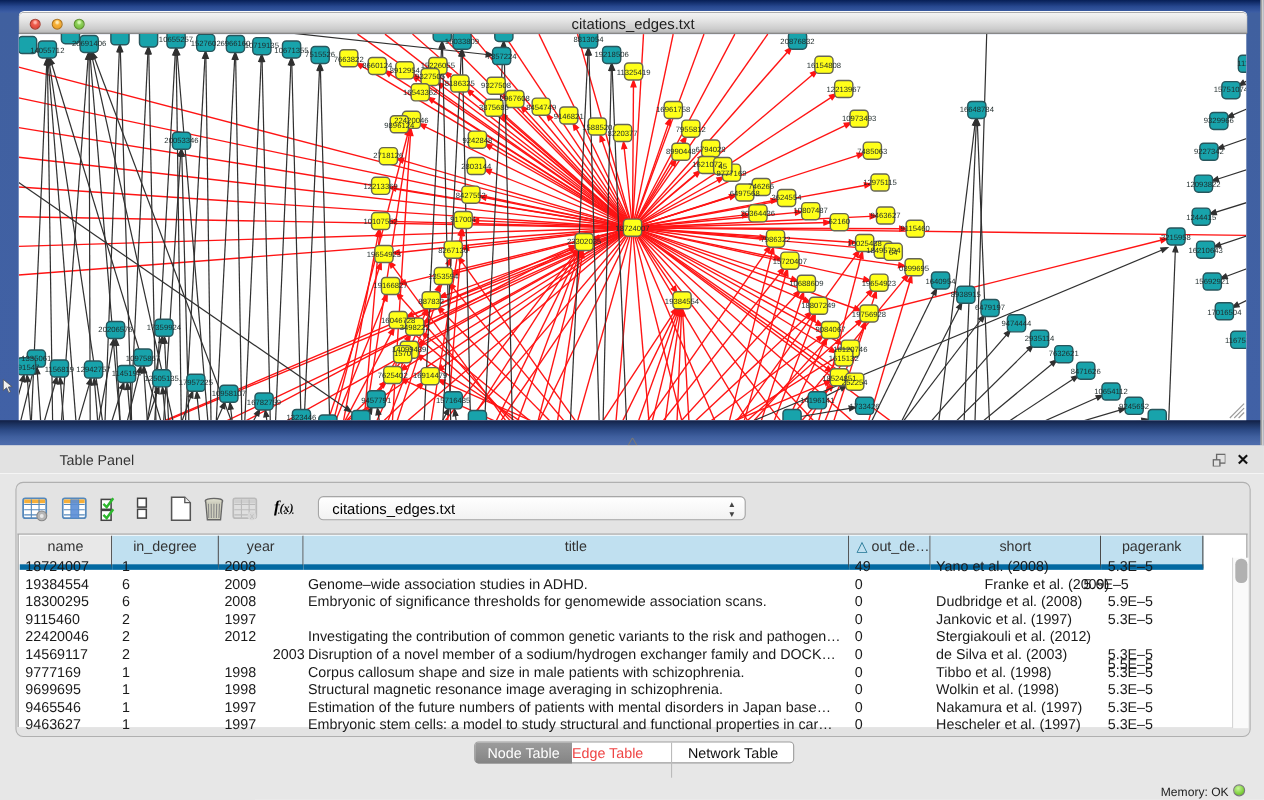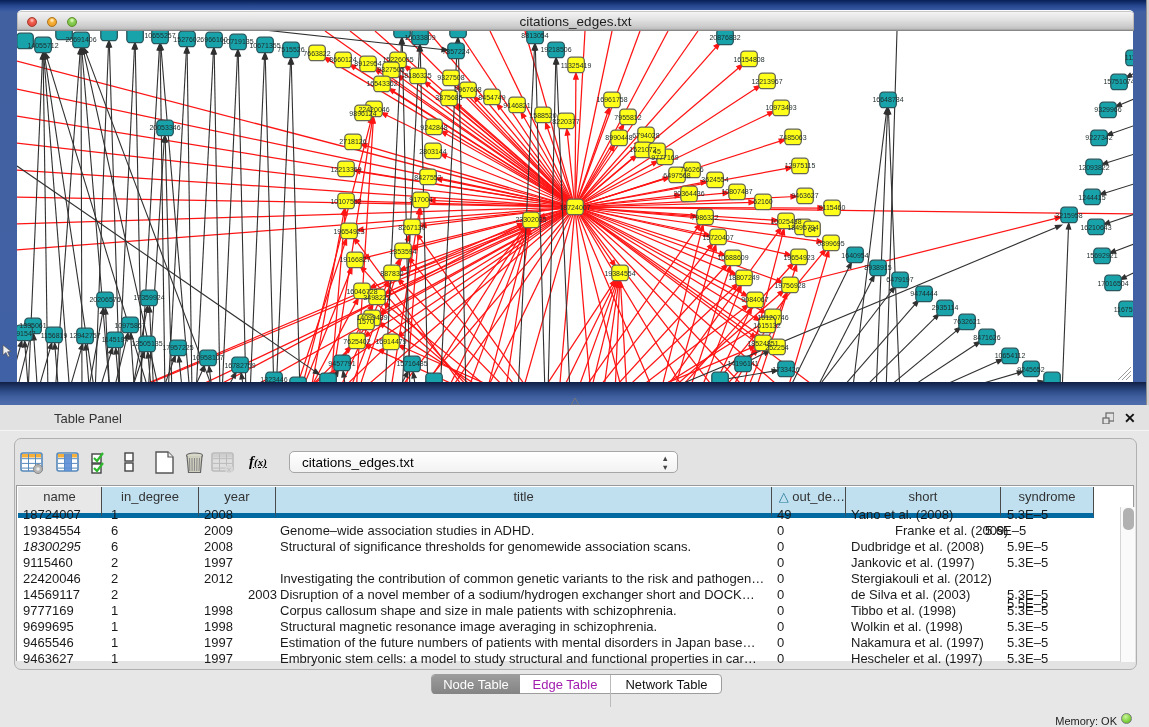--- a/index.html
+++ b/index.html
@@ -46,21 +46,21 @@
 .row { position:absolute; height:16px; font-size:13px; color:#1a1a1a; line-height:16px; white-space:nowrap; }
 .c { position:absolute; top:0; height:16px; overflow:hidden; }
 #vscroll { position:absolute; left:1103px; top:21px; width:15px; height:155px; background:#fafafa; border-left:1px solid #d5d5d5; }
 #vthumb { position:absolute; left:2px; top:1px; width:11px; height:22px; background:#b1b1b1; border-radius:5px; }
 
 
 #tabs { position:absolute; left:431px; top:269px; width:291px; height:20px;
   background:#fff; border:1px solid #9d9d9d; border-radius:4px; font-size:13px; line-height:19px; }
 #tab1 { position:absolute; left:0; top:0; width:88px; height:19px; border-radius:3px 0 0 3px;
   background:linear-gradient(180deg,#9c9c9c,#848484); color:#fff; text-align:center; }
-#tab2 { position:absolute; left:88px; top:0; width:91px; height:32px; border-right:1px solid #bbb; color:#a21caf; text-align:center; }
+#tab2 { position:absolute; left:88px; top:0; width:91px; height:32px; border-right:1px solid #bbb; color:#ef4444; text-align:left; }
 #tab3 { position:absolute; left:179px; top:0; width:111px; height:19px; color:#111; text-align:center; }
 #memory { position:absolute; right:32px; top:310px; font-size:11px; color:#222; }
 #memdot { position:absolute; left:1121px; top:308px; width:11px; height:11px; border-radius:50%;
   background:radial-gradient(circle at 40% 30%, #c8f59a, #7fd13e 60%, #5daa22); border:1px solid #7a7a7a; }
 </style></head>
 <body>
 <div id="app">
   <div class="abs" id="bluebg"></div>
   <div class="abs" id="bottomband"></div>
   <div class="abs" id="rightgray"></div>
@@ -929,43 +929,43 @@
         <div class="txt">citations_edges.txt</div>
         <div class="arr">▲<br>▼</div>
       </div>
     <div id="tablewrap">
       <div class="hcell" style="left:1px;width:84px;background:#e8e8e8;">name</div>
 <div class="hcell" style="left:85px;width:97px;">in_degree</div>
 <div class="hcell" style="left:182px;width:77px;">year</div>
 <div class="hcell" style="left:259px;width:496px;">title</div>
 <div class="hcell" style="left:755px;width:74px;text-align:right;padding-left:4px;"><span style="color:#1f7392">△</span> out_de…</div>
 <div class="hcell" style="left:829px;width:155px;">short</div>
-<div class="hcell" style="left:984px;width:93px;">syndrome</div>
+<div class="hcell" style="left:984px;width:93px;">pagerank</div>
       <div class="row" style="left:0;top:21px;width:1118px;">
           <span class="c" style="left:6px;width:78px;">18724007</span>
           <span class="c" style="left:94px;width:85px;">1</span>
           <span class="c" style="left:187px;width:70px;">2008</span>
           <span class="c" style="left:760px;width:68px;">49</span>
           <span class="c" style="left:834px;width:150px;">Yano et al. (2008)</span>
           <span class="c" style="left:990px;width:86px;">5.3E–5</span>
         </div>
 <div class="row" style="left:0;top:37px;width:1118px;">
           <span class="c" style="left:6px;width:78px;">19384554</span>
           <span class="c" style="left:94px;width:85px;">6</span>
           <span class="c" style="left:187px;width:70px;">2009</span>
           <span class="c" style="left:263px;width:490px;">Genome–wide association studies in ADHD.</span>
           <span class="c" style="left:760px;width:68px;">0</span>
           <span class="c" style="left:834px;width:150px;margin-left:44px;">Franke et al. (2009)</span>
           <span class="c" style="left:968px;width:86px;">5.6E–5</span>
         </div>
 <div class="row" style="left:0;top:53px;width:1118px;">
-          <span class="c" style="left:6px;width:78px;font-style:italic;">18300295</span>
+          <span class="c" style="left:6px;width:78px;">18300295</span>
           <span class="c" style="left:94px;width:85px;">6</span>
           <span class="c" style="left:187px;width:70px;">2008</span>
-          <span class="c" style="left:263px;width:490px;">Structural of significance thresholds for genomewide association scans.</span>
+          <span class="c" style="left:263px;width:490px;">Embryonic of significance thresholds for genomewide association scans.</span>
           <span class="c" style="left:760px;width:68px;">0</span>
           <span class="c" style="left:834px;width:150px;">Dudbridge et al. (2008)</span>
           <span class="c" style="left:990px;width:86px;">5.9E–5</span>
         </div>
 <div class="row" style="left:0;top:69px;width:1118px;">
           <span class="c" style="left:6px;width:78px;">9115460</span>
           <span class="c" style="left:94px;width:85px;">2</span>
           <span class="c" style="left:187px;width:70px;">1997</span>
           <span class="c" style="left:760px;width:68px;">0</span>
           <span class="c" style="left:834px;width:150px;">Jankovic et al. (1997)</span>
@@ -977,21 +977,21 @@
           <span class="c" style="left:187px;width:70px;">2012</span>
           <span class="c" style="left:263px;width:490px;">Investigating the contribution of common genetic variants to the risk and pathogen…</span>
           <span class="c" style="left:760px;width:68px;">0</span>
           <span class="c" style="left:834px;width:150px;">Stergiakouli et al. (2012)</span>
           <span class="c" style="left:990px;width:86px;margin-top:25px;">5.5E–5</span>
         </div>
 <div class="row" style="left:0;top:101px;width:1118px;">
           <span class="c" style="left:6px;width:78px;">14569117</span>
           <span class="c" style="left:94px;width:85px;">2</span>
           <span class="c" style="left:187px;width:70px;margin-left:44px;">2003</span>
-          <span class="c" style="left:263px;width:490px;">Disruption of a novel member of a sodium/hydrogen exchanger short and DOCK…</span>
+          <span class="c" style="left:263px;width:490px;">Disruption of a novel member of a sodium/hydrogen exchanger family and DOCK…</span>
           <span class="c" style="left:760px;width:68px;">0</span>
           <span class="c" style="left:834px;width:150px;">de Silva et al. (2003)</span>
           <span class="c" style="left:990px;width:86px;">5.3E–5</span>
         </div>
 <div class="row" style="left:0;top:117px;width:1118px;">
           <span class="c" style="left:6px;width:78px;">9777169</span>
           <span class="c" style="left:94px;width:85px;">1</span>
           <span class="c" style="left:187px;width:70px;">1998</span>
           <span class="c" style="left:263px;width:490px;">Corpus callosum shape and size in male patients with schizophrenia.</span>
           <span class="c" style="left:760px;width:68px;">0</span>

